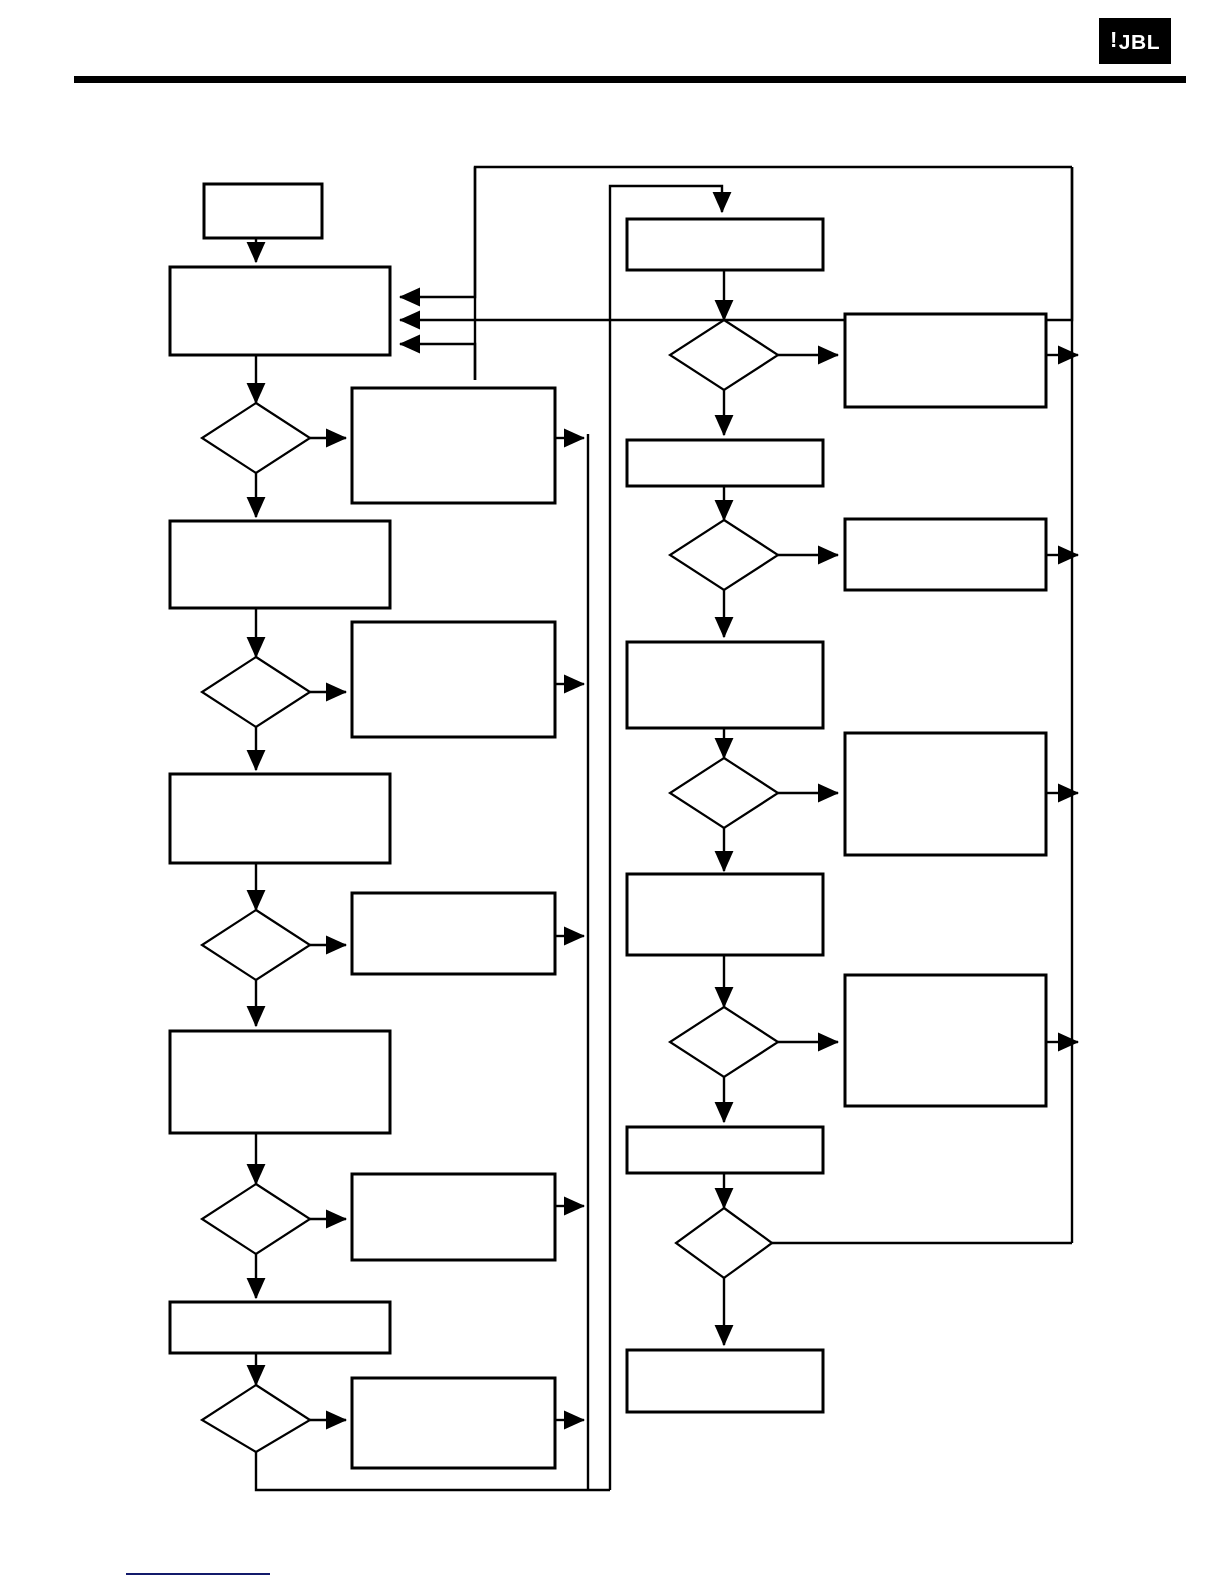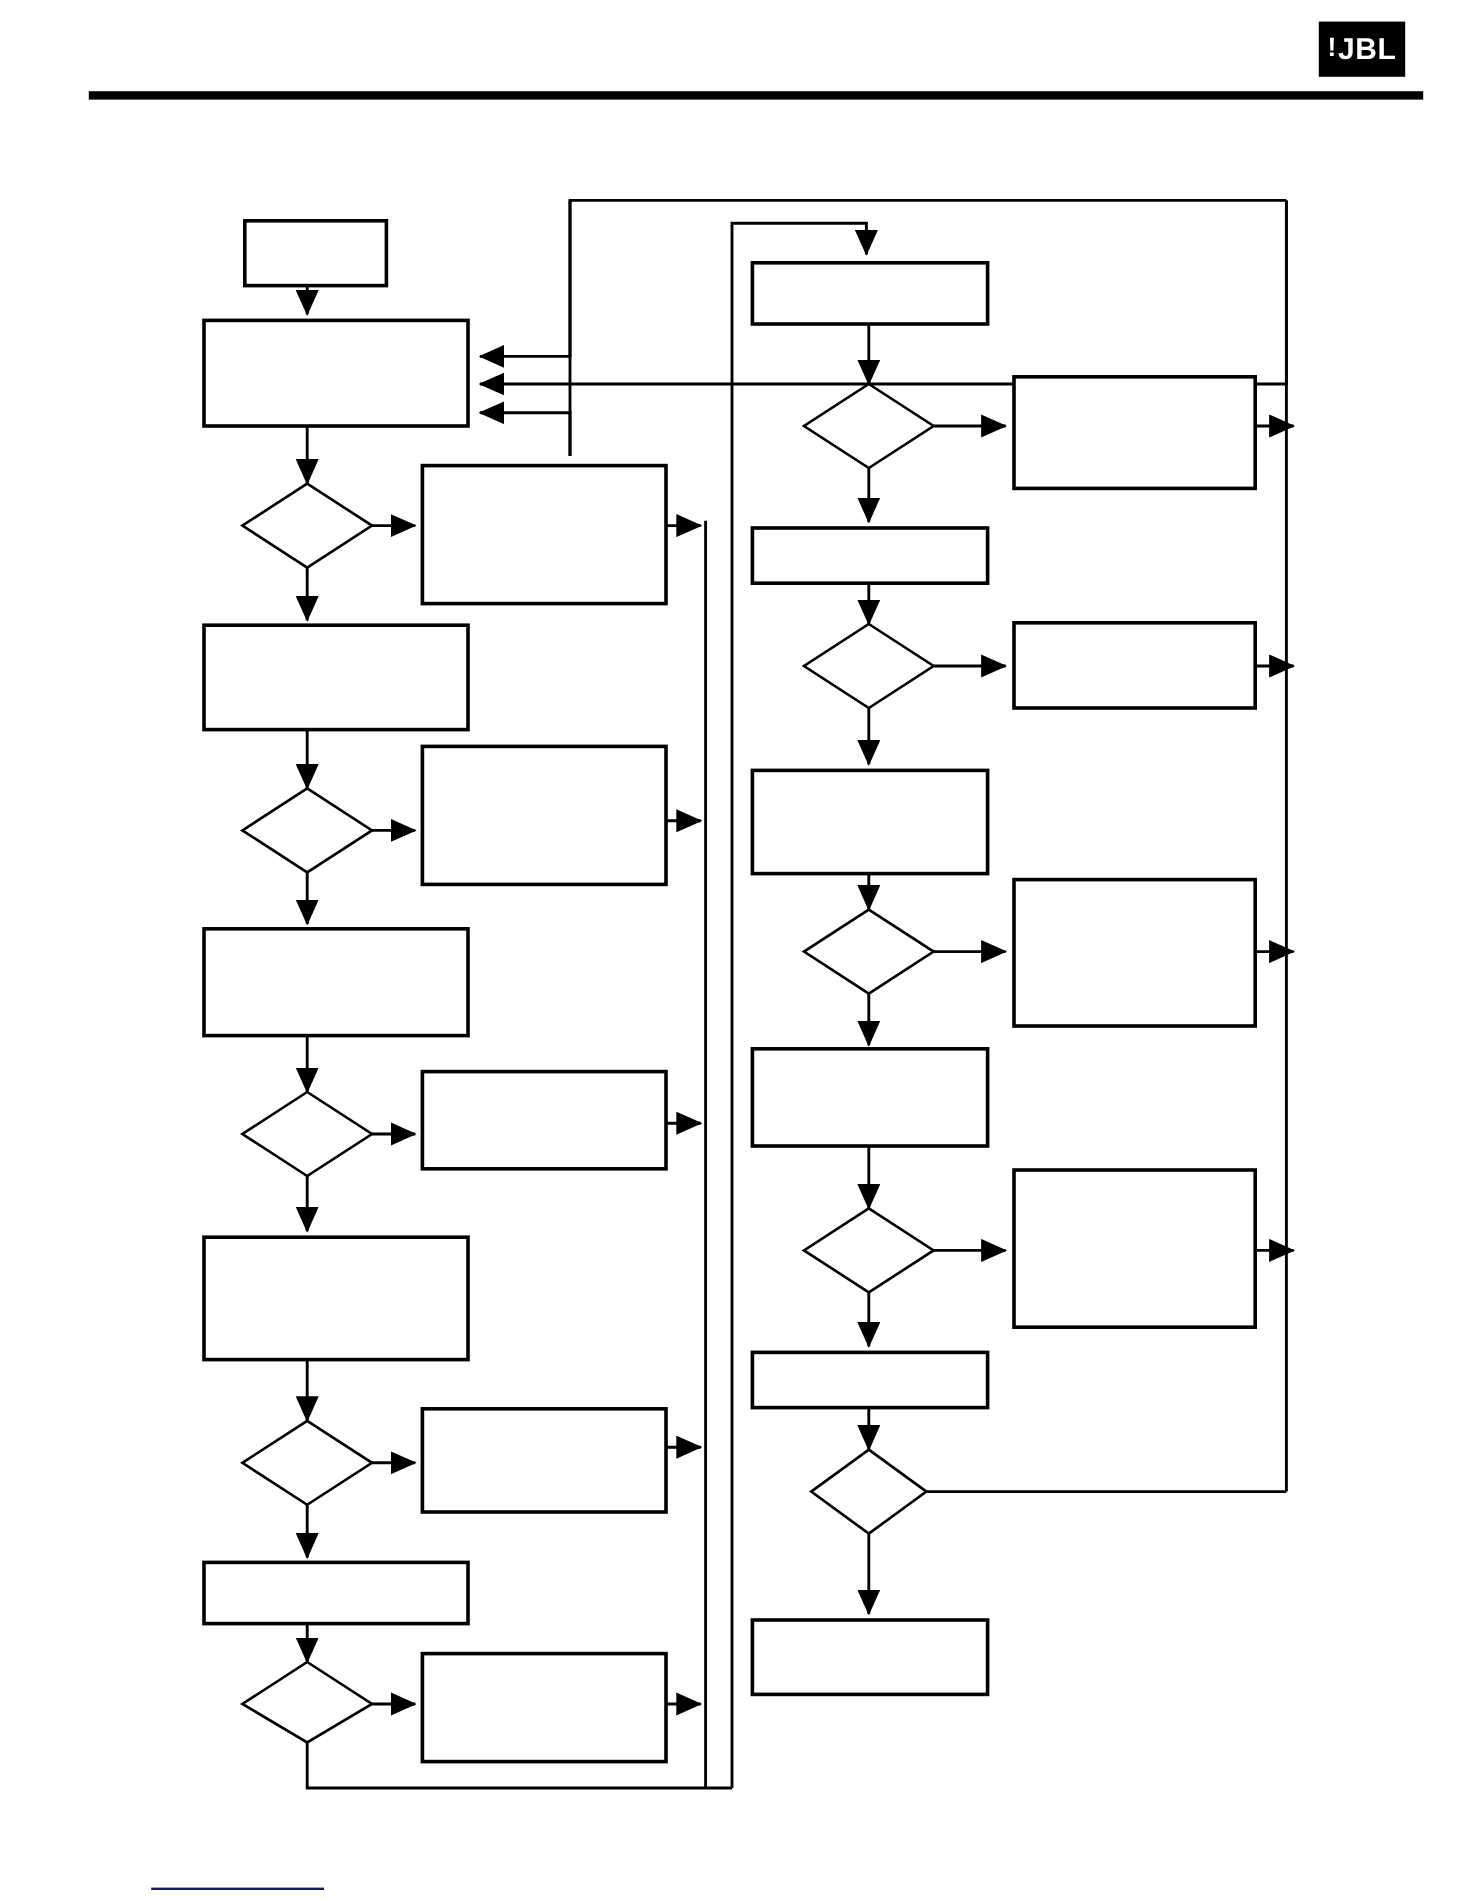--- a/index.html
+++ b/index.html
@@ -24,21 +24,21 @@
     background: #000000;
     display: flex;
     align-items: center;
     justify-content: center;
     letter-spacing: 0.5px;
   }
   #brand-logo .logo-text {
     color: #ffffff;
     font-family: "Liberation Sans", sans-serif;
     font-weight: bold;
-    font-size: 25px;
+    font-size: 21px;
     line-height: 1;
     display: inline-block;
   }
   #brand-logo .logo-mark {
     color: #ffffff;
     font-family: "Liberation Sans", sans-serif;
     font-weight: bold;
     font-size: 22px;
     line-height: 1;
     display: inline-block;

